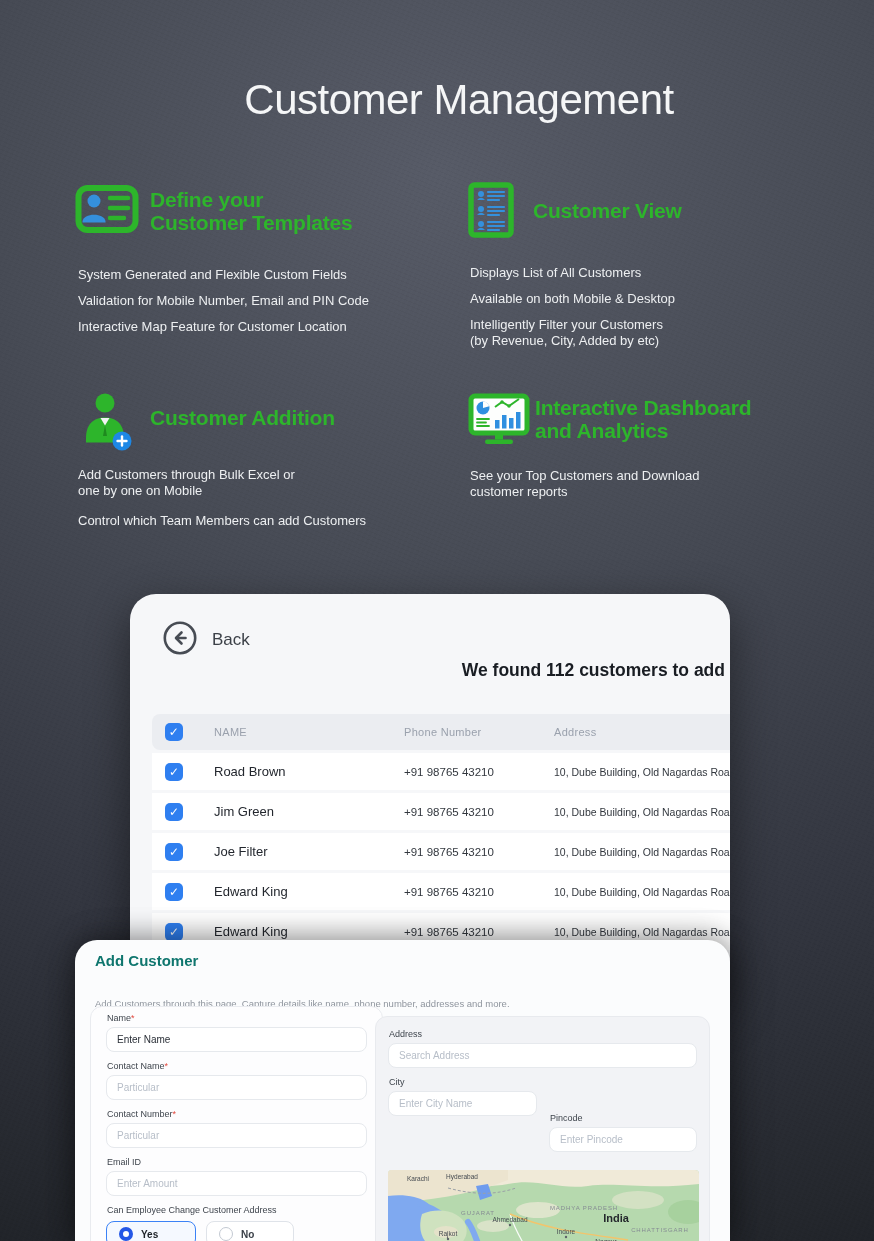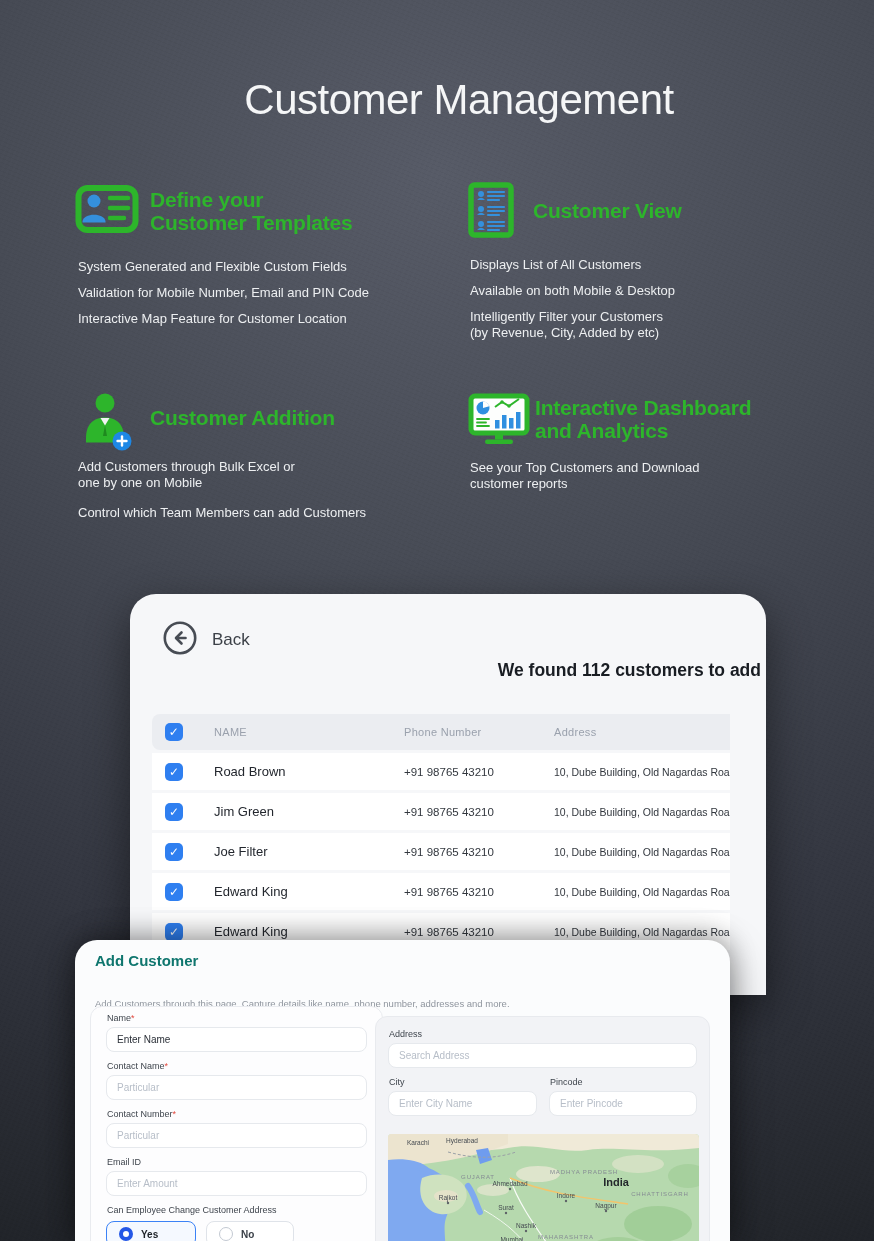--- a/index.html
+++ b/index.html
@@ -13,24 +13,24 @@
     content:"";position:absolute;inset:0;pointer-events:none;opacity:.5;
     background:
       repeating-linear-gradient(112deg, rgba(255,255,255,.016) 0 2px, rgba(0,0,0,0) 2px 5px),
       repeating-linear-gradient(22deg, rgba(0,0,0,.05) 0 1px, rgba(0,0,0,0) 1px 4px);
   }
   .abs{position:absolute;}
   
   .page-title{left:0;right:0;top:76px;text-align:center;color:#f5f6f7;font-size:42px;font-weight:400;letter-spacing:-.5px;margin:0;padding-left:44px;}
   .feat-title{color:#2db52b;font-weight:700;font-size:21px;line-height:23px;white-space:pre-line;letter-spacing:-.2px;}
   .bullets{color:#edeff1;font-size:13px;}
-  .bullet{margin-bottom:10px;line-height:16px;white-space:pre-line;}
+  .bullet{margin-bottom:10px;line-height:16px;white-space:pre-line;margin-top:8px;}
   
   .card1{left:130px;top:594px;width:600px;height:401px;background:#f6f7f9;border-radius:26px 26px 0 0;
-         box-shadow:0 14px 44px rgba(0,0,0,.45);z-index:1;padding-left:36px;}
+         box-shadow:0 14px 44px rgba(0,0,0,.45);z-index:1;}
   .back-btn{left:32px;top:26px;display:flex;align-items:center;gap:14px;cursor:pointer;}
   .back-label{font-size:17px;color:#3c4148;font-weight:500;}
   .result-text{right:5px;top:66px;font-size:17.5px;font-weight:700;color:#191d23;}
   .table{left:22px;top:120px;width:578px;}
   .thead,.trow{display:grid;grid-template-columns:62px 190px 150px 1fr;align-items:center;}
   .thead{height:36px;background:#ebedf1;border-radius:8px 0 0 8px;color:#9aa1ad;font-size:11px;letter-spacing:.3px;}
   .trow{height:37px;background:#ffffff;border-top:3px solid #f6f7f9;}
   .trow:first-of-type{border-top:0;}
   .cbx{display:inline-block;width:18px;height:18px;margin-left:13px;border-radius:5px;background:#2f7ff0;
        color:#fff;font-size:12px;line-height:18px;text-align:center;font-weight:700;}
@@ -246,21 +246,21 @@
     </div>
 
     <div class="abs panel panel-right">
       <div class="f-label">Address</div>
       <input class="f-input" type="text" placeholder="Search Address" style="">
       <div class="grid2">
         <div style="width:150px;">
           <div class="f-label">City</div>
           <input class="f-input" type="text" placeholder="Enter City Name" style="">
         </div>
-        <div style="width:149px;">
+        <div style="width:149px;margin-top:36px;">
           <div class="f-label">Pincode</div>
           <input class="f-input" type="text" placeholder="Enter Pincode" style="">
         </div>
       </div>
       <div class="map-wrap">
         <svg viewBox="0 0 311 130" width="311" height="130" preserveAspectRatio="none">
           <rect width="311" height="130" fill="#b6d9ae"></rect>
           <path d="M0 0 H311 V14 C260 20 230 12 200 16 C170 20 150 8 120 14 C90 20 60 10 30 18 L0 22 Z" fill="#f0ead8"></path>
           <path d="M0 0 H120 V10 C80 26 40 30 0 34 Z" fill="#ece4cf"></path>
           <ellipse cx="150" cy="40" rx="22" ry="8" fill="#f0ead8" opacity=".7"></ellipse>

